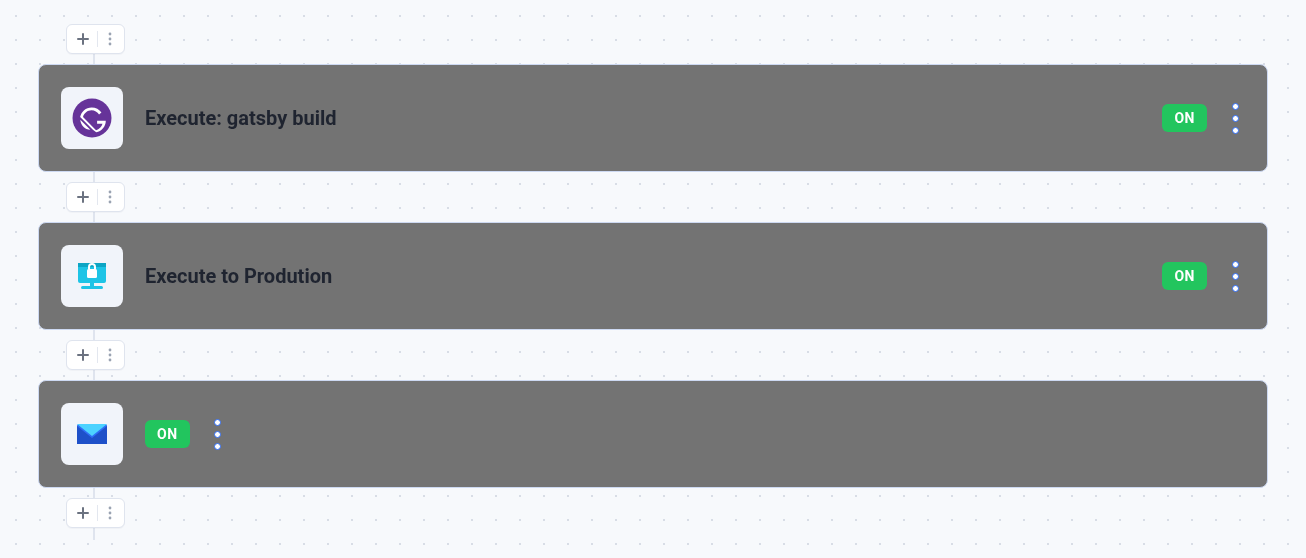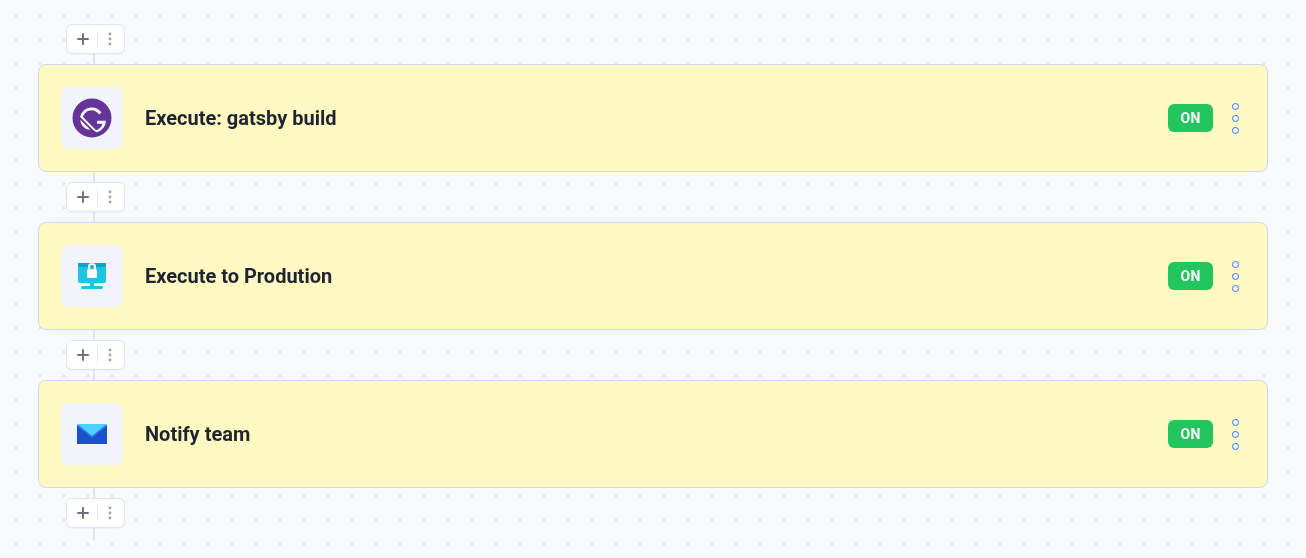--- a/index.html
+++ b/index.html
@@ -76,21 +76,21 @@
     align-items: center;
     justify-content: center;
     cursor: pointer;
     color: #9aa3b2;
   }
   .add-menu svg circle { fill: #9aa3b2; }
 
   .step-card {
     display: flex;
     align-items: center;
-    background: #fef9c3;
+    background: #737373;
     border: 1px solid #cdd9f2;
     border-radius: 8px;
     padding: 22px 22px 22px 22px;
     margin: 10px 0;
     position: relative;
     z-index: 3;
   }
   .step-icon-box {
     width: 62px;
     height: 62px;
@@ -108,21 +108,21 @@
     font-weight: 700;
     color: #1f2430;
   }
   .status-badge {
     background: #22c55e;
     color: #fff;
     font-weight: 700;
     font-size: 14px;
     padding: 6px 12px;
     border-radius: 6px;
-    margin-right: 12px;
+    margin-right: 18px;
     letter-spacing: 0.5px;
   }
   .step-menu {
     width: 20px;
     display: flex;
     flex-direction: column;
     align-items: center;
     gap: 5px;
     cursor: pointer;
   }
@@ -236,21 +236,20 @@
     </div>
 
     <div class="step-card">
       <div class="step-icon-box">
         <svg width="40" height="40" viewBox="0 0 40 40">
           <rect x="5" y="10" width="30" height="20" rx="2" fill="#2f6df6"></rect>
           <path d="M5 12 20 24 35 12 35 30 5 30Z" fill="#1e50c9"></path>
           <path d="M5 10 20 22 35 10Z" fill="#4cd2ff"></path>
         </svg>
       </div>
-      <div class="step-title">Notify team</div>
       <div class="status-badge">ON</div>
       <div class="step-menu">
         <span></span>
           <span></span>
           <span></span>
       </div>
     </div>
 
     <div class="add-row">
       <div class="add-box">

